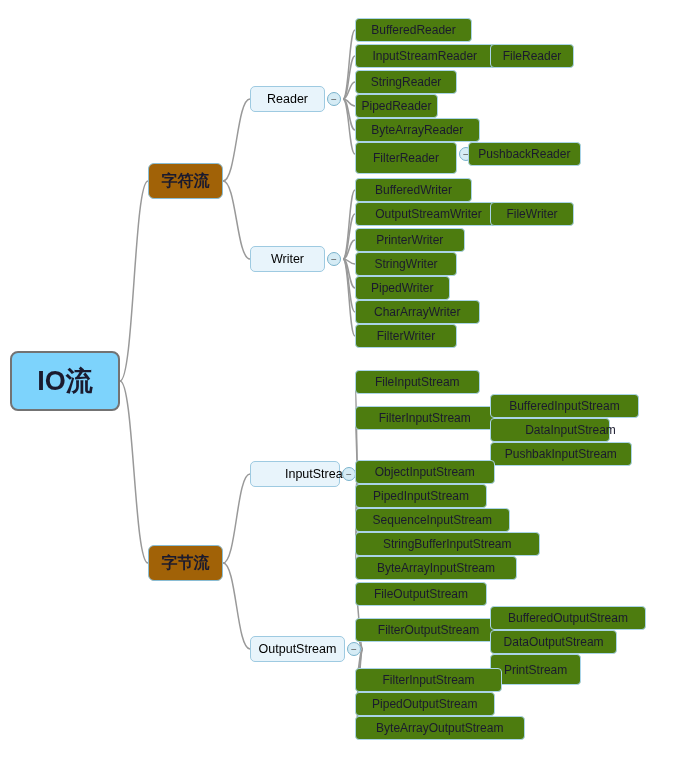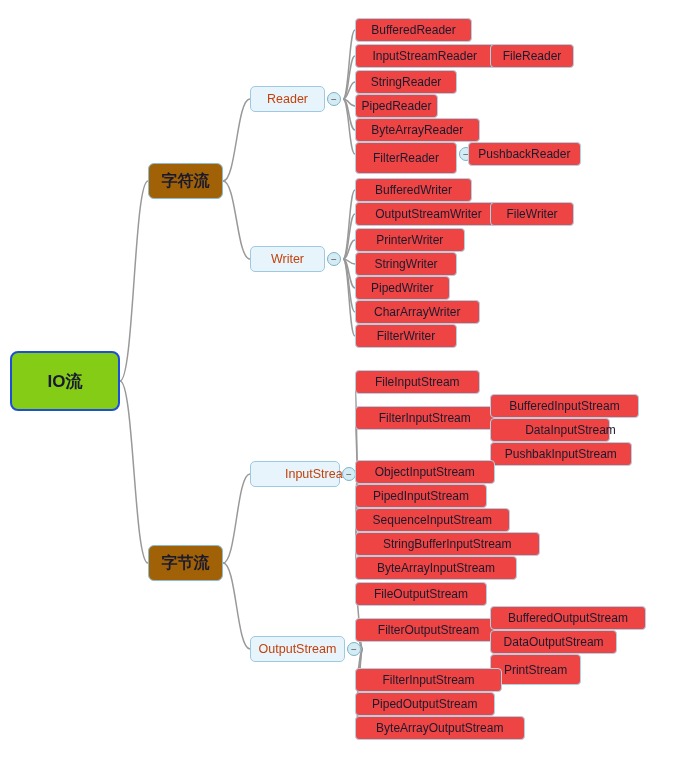--- a/index.html
+++ b/index.html
@@ -30,24 +30,24 @@
     .node {
       position: absolute;
       display: flex;
       align-items: center;
       justify-content: center;
       border-radius: 6px;
       white-space: nowrap;
     }
 
     .node-root {
-      background: #84cc16;
-      border: 2px solid #1d4ed8;
+      background: #7dd3fc;
+      border: 2px solid #737373;
       border-radius: 8px;
-      font-size: 17px;
+      font-size: 27px;
       font-weight: bold;
       color: #1a1a2e;
       width: 110px;
       height: 60px;
       left: 10px;
     }
 
     .node-level1 {
       background: #a16207;
       border: 1.5px solid #8abdd4;
@@ -57,27 +57,27 @@
       color: #1a1a2e;
       width: 75px;
       height: 36px;
     }
 
     .node-level2 {
       background: #e8f4fb;
       border: 1.5px solid #9ecae1;
       border-radius: 5px;
       font-size: 12.5px;
-      color: #c2410c;
+      color: #000000;
       width: 90px;
       height: 26px;
     }
 
     .node-level3 {
-      background: #ef4444;
+      background: #4d7c0f;
       border: 1.5px solid #aad4e8;
       border-radius: 4px;
       font-size: 12px;
       color: #1a1a2e;
       height: 24px;
       padding: 0 6px;
     }
 
     .collapse-icon {
       width: 14px;

